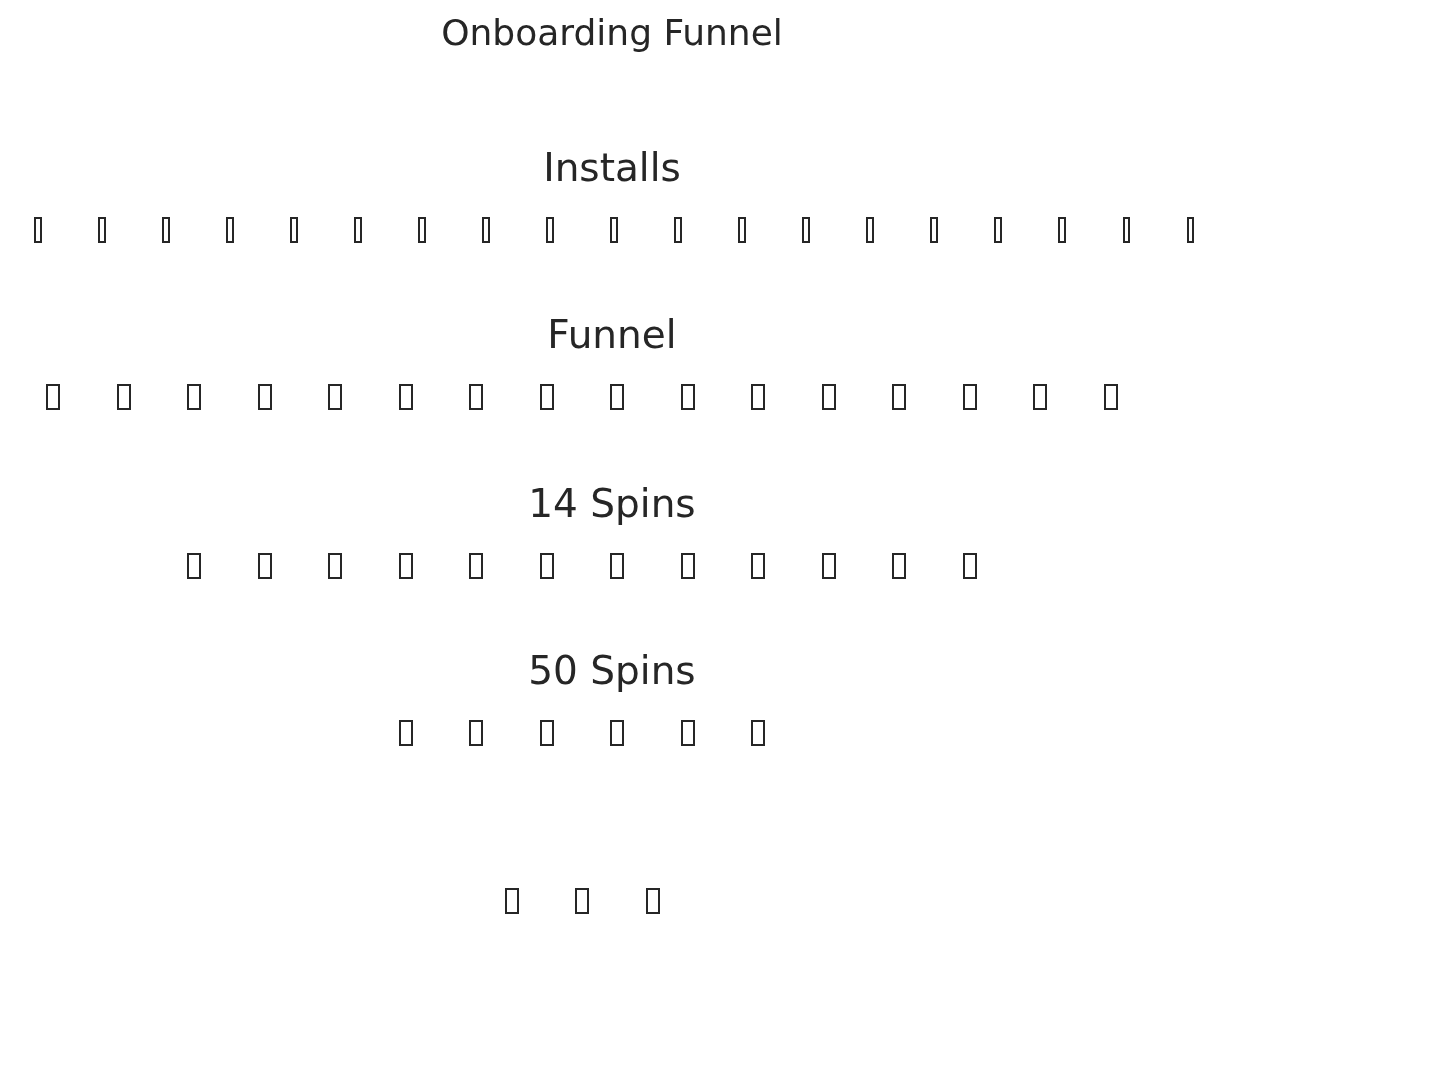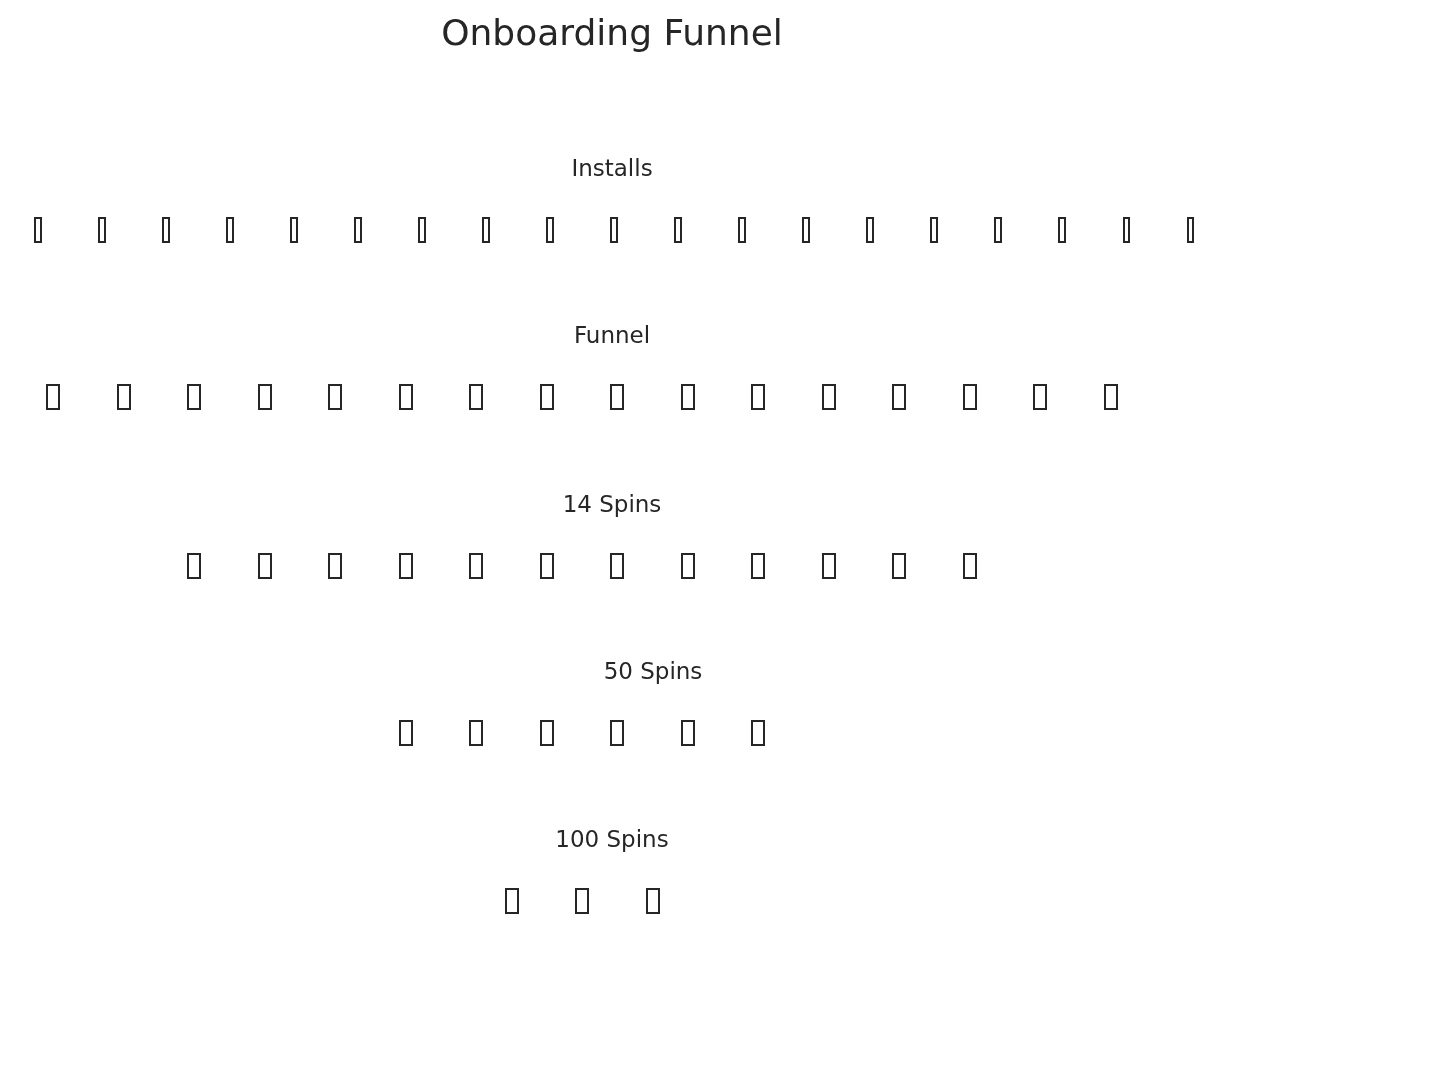--- a/index.html
+++ b/index.html
@@ -24,21 +24,21 @@
     text-align: center;
     font-size: 36px;
     line-height: 42px;
     color: #262626;
   }
   .stage-label {
     position: absolute;
     left: 0;
     width: 100%;
     text-align: center;
-    font-size: 23px;
+    font-size: 39px;
     line-height: 36px;
     color: #262626;
   }
   .glyph-row {
     position: absolute;
     left: -30px; 
     width: 100%;
     display: flex;
     justify-content: center;
     align-items: center;
@@ -53,21 +53,21 @@
     border: 2px solid #262626;
     background: #ffffff;
   }
   
   .stage-label[data-stage-index="0"] { top: 150px; }
   .glyph-row[data-stage-index="0"]   { top: 217px; }
   .stage-label[data-stage-index="1"] { top: 317px; }
   .glyph-row[data-stage-index="1"]   { top: 384px; }
   .stage-label[data-stage-index="2"] { top: 486px; }
   .glyph-row[data-stage-index="2"]   { top: 553px; }
-  .stage-label[data-stage-index="3"] { top: 653px; margin-left: 41px; }
+  .stage-label[data-stage-index="3"] { top: 653px; }
   .glyph-row[data-stage-index="3"]   { top: 720px; }
   .stage-label[data-stage-index="4"] { top: 821px; }
   .glyph-row[data-stage-index="4"]   { top: 888px; }
 </style>
 </head>
 <body>
 
 <div class="figure">
   <div class="chart-title">Onboarding Funnel</div>
 
@@ -134,19 +134,18 @@
   <div class="stage-label" data-stage-index="3">50 Spins</div>
   <div class="glyph-row" data-stage-index="3">
       <span class="tofu"></span>
       <span class="tofu"></span>
       <span class="tofu"></span>
       <span class="tofu"></span>
       <span class="tofu"></span>
       <span class="tofu"></span>
     </div>
 
-  <div class="stage-label" data-stage-index="4">100 Spins</div>
   <div class="glyph-row" data-stage-index="4">
       <span class="tofu"></span>
       <span class="tofu"></span>
       <span class="tofu"></span>
     </div>
 </div>
 
 </body></html>

